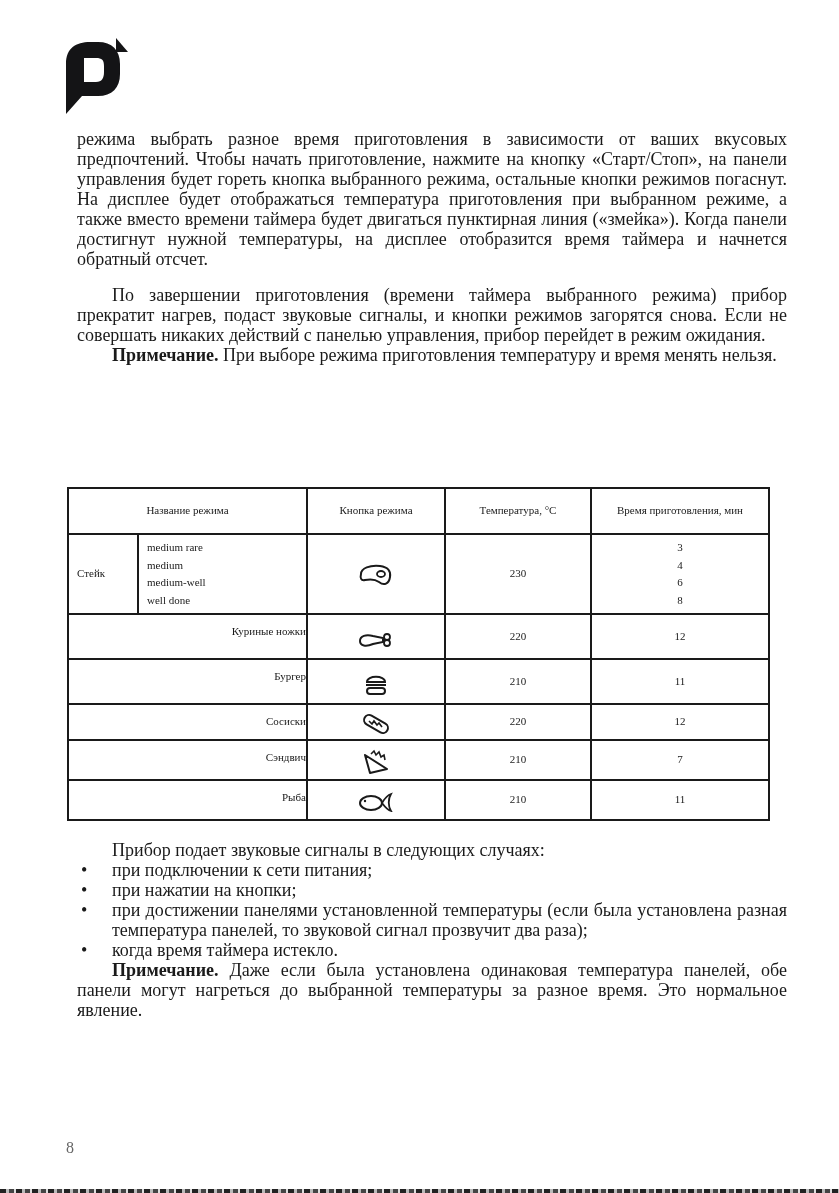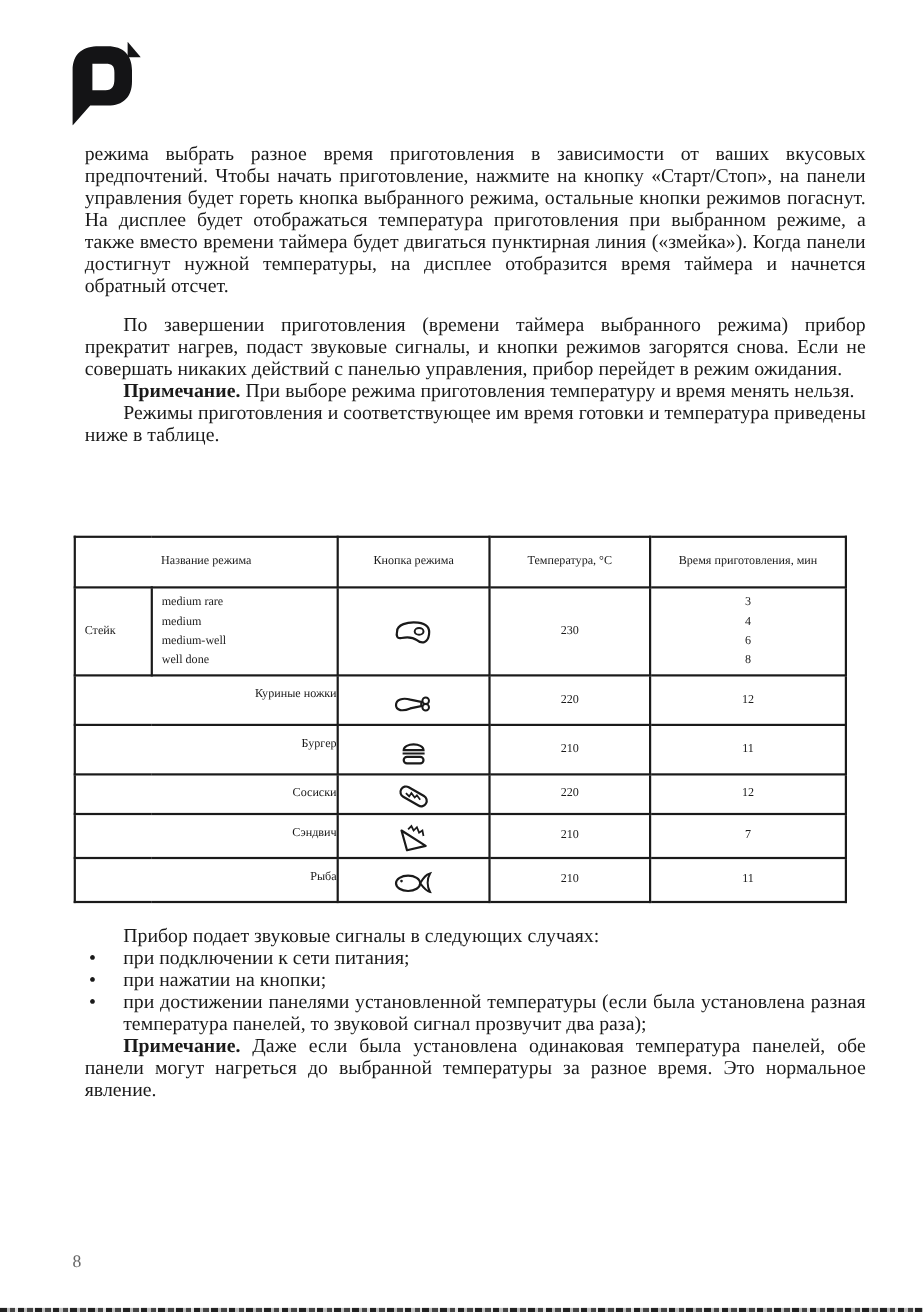--- a/index.html
+++ b/index.html
@@ -45,21 +45,20 @@
   <path d="M52 0 L64 14 L52 14 Z" fill="#141416"></path>
 </svg>
 
 <div class="text" id="block1">
   <p>режима выбрать разное время приготовления в зависимости от ваших вкусовых предпочтений. Чтобы начать приготовление, нажмите на кнопку «Старт/Стоп», на панели управления будет гореть кнопка выбранного режима, остальные кнопки режимов погаснут. На дисплее будет отображаться температура приготовления при выбранном режиме, а также вместо времени таймера будет двигаться пунктирная линия («змейка»). Когда панели достигнут нужной температуры, на дисплее отобразится время таймера и начнется обратный отсчет.</p>
 </div>
 
 <div class="text" id="block2">
   <p class="indent">По завершении приготовления (времени таймера выбранного режима) прибор прекратит нагрев, подаст звуковые сигналы, и кнопки режимов загорятся снова. Если не совершать никаких действий с панелью управления, прибор перейдет в режим ожидания.</p>
   <p class="indent"><b>Примечание.</b><span> При выборе режима приготовления температуру и время менять нельзя.</span></p>
-  <p class="indent">Режимы приготовления и соответствующее им время готовки и температура приведены ниже в таблице.</p>
 </div>
 
 <table class="modes">
   <tbody>
       <tr>
     <th class="col1" colspan="2">Название режима</th>
     <th class="col2">Кнопка режима</th>
     <th class="col3">Температура, °C</th>
     <th class="col4"><span style="display:inline-block;width:150px;">Время приготовления, мин</span></th>
   </tr>
@@ -145,18 +144,19 @@
   </tr>
 </tbody>
   </table>
 
 <div class="text" id="block3">
   <p class="indent">Прибор подает звуковые сигналы в следующих случаях:</p>
   <ul class="bullets">
     <li>при подключении к сети питания;</li>
     <li>при нажатии на кнопки;</li>
     <li>при достижении панелями установленной температуры (если была установлена разная температура панелей, то звуковой сигнал прозвучит два раза);</li>
+    <li>когда время таймера истекло.</li>
   </ul>
   <p class="indent"><b>Примечание.</b><span> Даже если была установлена одинаковая температура панелей, обе панели могут нагреться до выбранной температуры за разное время. Это нормальное явление.</span></p>
 </div>
 
 <div class="page-num">8</div>
 <div class="bottom-strip"></div>
 
 </body></html>

